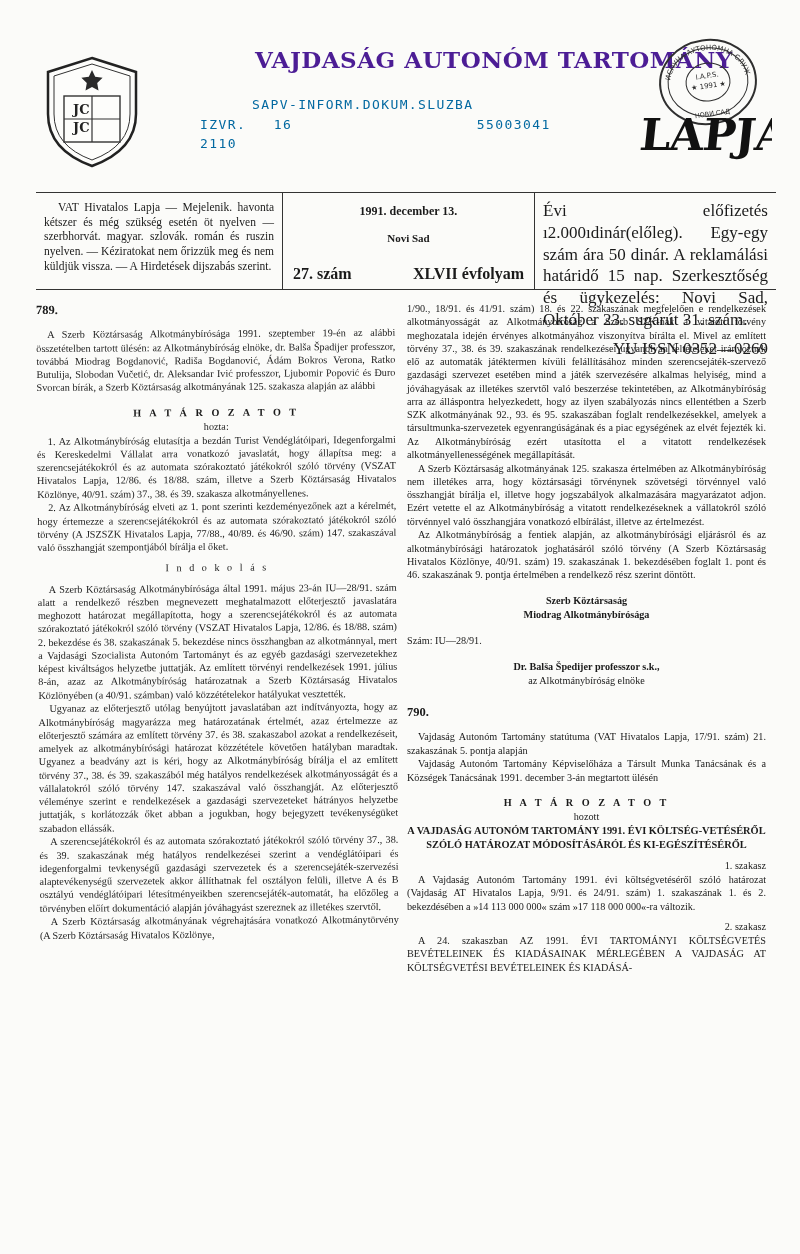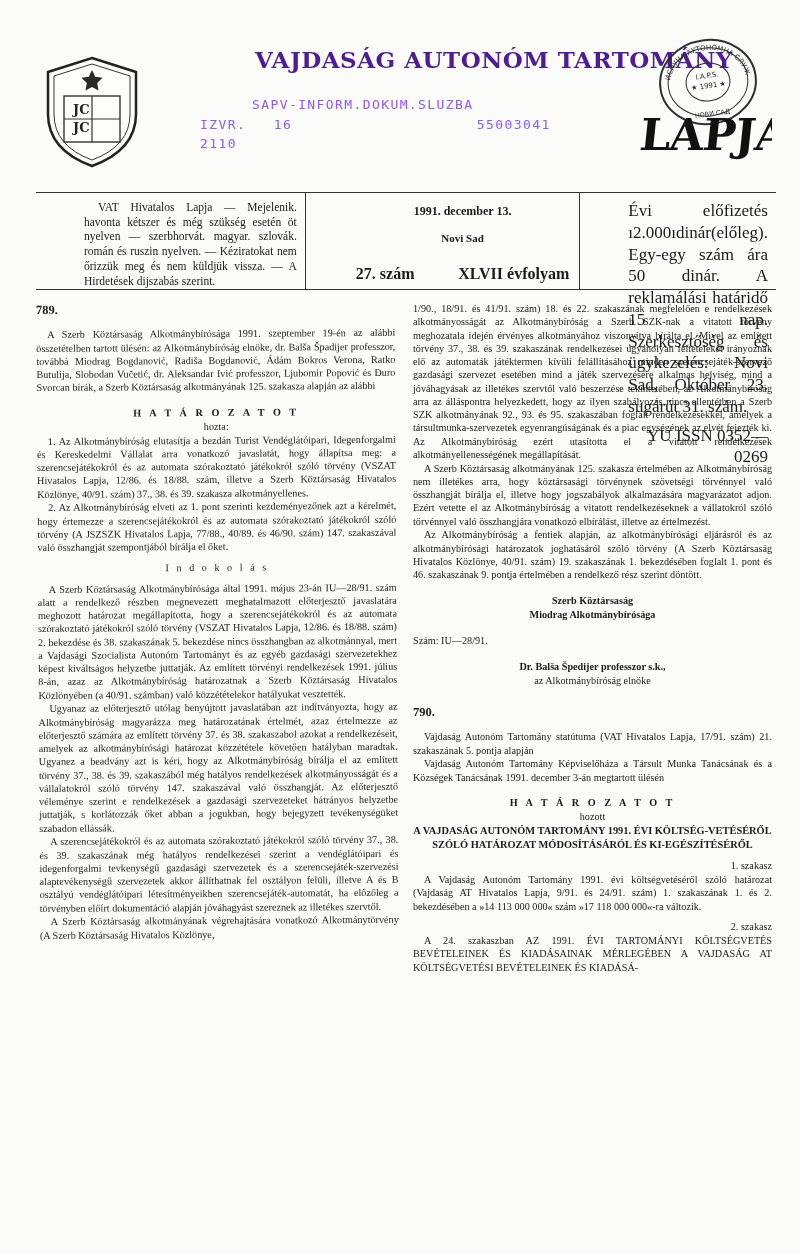--- a/index.html
+++ b/index.html
@@ -50,21 +50,21 @@
     white-space: nowrap;
   }
 
   .stamp-lines {
     position: absolute;
     left: 200px;
     top: 95px;
     font-family: "DejaVu Sans Mono", monospace;
     font-size: 13px;
     letter-spacing: 1.4px;
-    color: #8b5cf6;
+    color: #0369a1;
     line-height: 1.5;
   }
   .stamp-lines .row { white-space: pre; }
   .stamp-lines .indent1 { margin-left: 52px; }
 
   .lapja-logo {
     position: absolute;
     right: 28px;
     top: 108px;
     width: 132px;
@@ -96,21 +96,20 @@
     margin: 2px 24px 0 36px;
     border-top: 1px solid #333;
     border-bottom: 1px solid #333;
     height: 96px;
     display: flex;
   }
   .infobar .col {
     padding: 7px 8px 6px 8px;
     font-size: 11.5px;
     line-height: 1.28;
-    margin-left: 40px;
   }
   .infobar .col.left {
     width: 230px;
     border-right: 1px solid #333;
     text-align: justify;
   }
   .infobar .col.mid {
     width: 235px;
     border-right: 1px solid #333;
     text-align: center;
@@ -146,21 +145,21 @@
   .right .issn {
     margin-top: 7px;
     text-align: right;
     font-weight: normal;
   }
 
   
   .body-wrap {
     margin: 12px 24px 0 36px;
     display: flex;
-    gap: 18px;
+    gap: 12px;
     height: 930px;
   }
   .col-body {
     width: 359px;
     font-size: 10.2px;
     line-height: 1.30;
     text-align: justify;
     hyphens: auto;
   }
   .col-body p { margin: 0 0 0.5px 0; }

